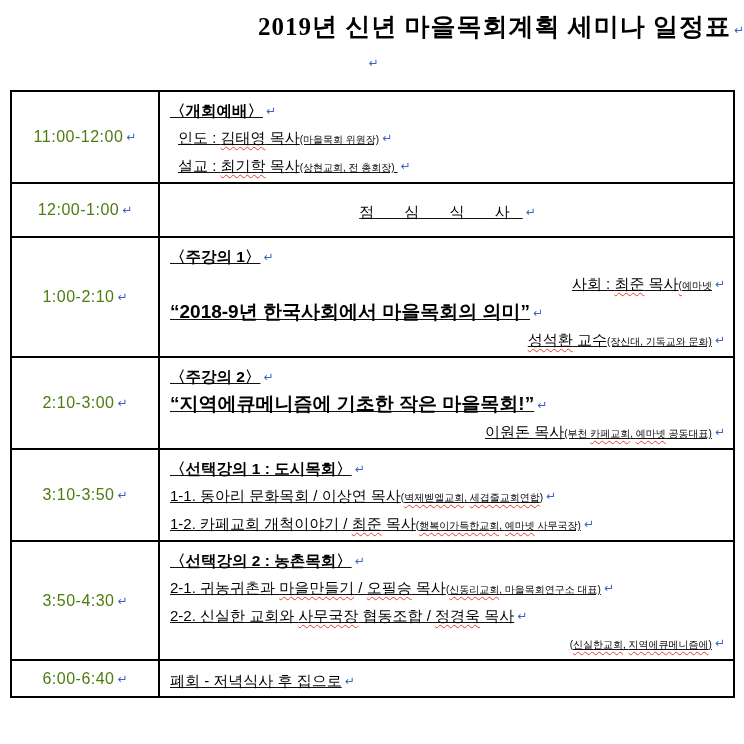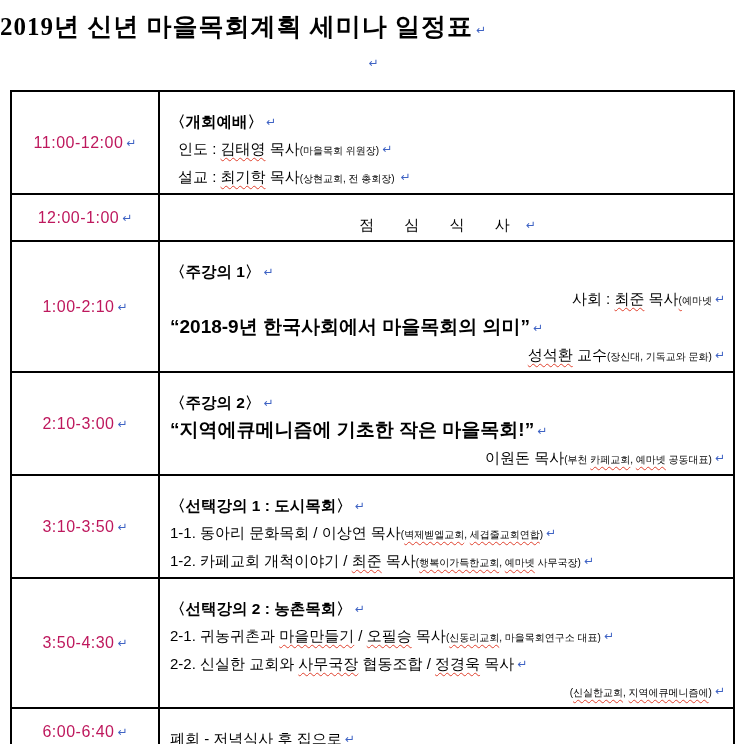--- a/index.html
+++ b/index.html
@@ -1,39 +1,39 @@
 <!DOCTYPE html>
 <html><head>
 <meta charset="utf-8">
 <style>
   html,body { margin:0; padding:0; }
   body {
     width:744px; height:744px; background:#ffffff; position:relative;
     font-family:"Liberation Sans", sans-serif; color:#111;
     overflow:hidden;
   }
-  .title-wrap { position:absolute; top:10px; left:0; width:744px; text-align:left; white-space:nowrap; }
+  .title-wrap { position:absolute; top:10px; left:0; width:744px; text-align:right; white-space:nowrap; }
   .title {
     font-family:"Liberation Serif", serif; font-weight:bold; font-size:25px;
     letter-spacing:1px; color:#000;
   }
   .cr {
     color:#3f63c4; font-size:12px; font-weight:normal; margin-left:3px;
     font-family:"DejaVu Sans", sans-serif; letter-spacing:0;
     text-decoration:none; display:inline-block; transform:translateY(-1px);
   }
   .lone-cr-wrap { position:absolute; top:54px; left:0; width:744px; text-align:center; }
   table.sched {
     position:absolute; top:90px; left:10px; width:725px;
     border-collapse:collapse; table-layout:fixed; background:#fff;
   }
   td { border:2px solid #000; padding:0; vertical-align:middle; }
   td.tcol { width:146px; text-align:center; }
-  .time { font-size:16px; letter-spacing:0.5px; color:#be185d; }
-  td.ccol { padding:17px 8px 1px 10px; }
+  .time { font-size:16px; letter-spacing:0.5px; color:#4d7c0f; }
+  td.ccol { padding:6px 8px 1px 10px;text-decoration:underline; }
   .line { line-height:26px; font-size:15px; color:#000; white-space:nowrap; }
   .header { font-weight:bold; font-size:15.5px; }
   .big { font-weight:bold; font-size:19px; }
   .right { text-align:right; }
   .center { text-align:center; }
   .wide { letter-spacing:13px; }
   .ind { padding-left:8px; }
   .small { font-size:10px; }
   .sq {
     text-decoration:underline; text-decoration-style:wavy;
@@ -53,21 +53,21 @@
   <tbody>
       <tr style="height:77px;">
     <td class="tcol"><span class="time">11:00-12:00</span><span class="cr">↵</span></td>
     <td class="ccol">
       <div class="line header"><span>〈개회예배〉</span><span class="cr">↵</span></div>
       <div class="line ind"><span>인도 : </span><span class="sq">김태영</span><span> 목사</span><span class="small">(마을목회 위원장)</span><span class="cr">↵</span></div>
       <div class="line ind"><span>설교 : </span><span class="sq">최기학</span><span> 목사</span><span class="small">(상현교회, 전 총회장) </span><span class="cr">↵</span></div>
     </td>
   </tr>
 
-  <tr style="height:41px;">
+  <tr style="height:54px;">
     <td class="tcol"><span class="time">12:00-1:00</span><span class="cr">↵</span></td>
     <td class="ccol">
       <div class="line center"><span class="wide">점 심 식 사</span><span class="cr">↵</span></div>
     </td>
   </tr>
 
   <tr style="height:112px;">
     <td class="tcol"><span class="time">1:00-2:10</span><span class="cr">↵</span></td>
     <td class="ccol">
       <div class="line header"><span>〈주강의 1〉</span><span class="cr">↵</span></div>

